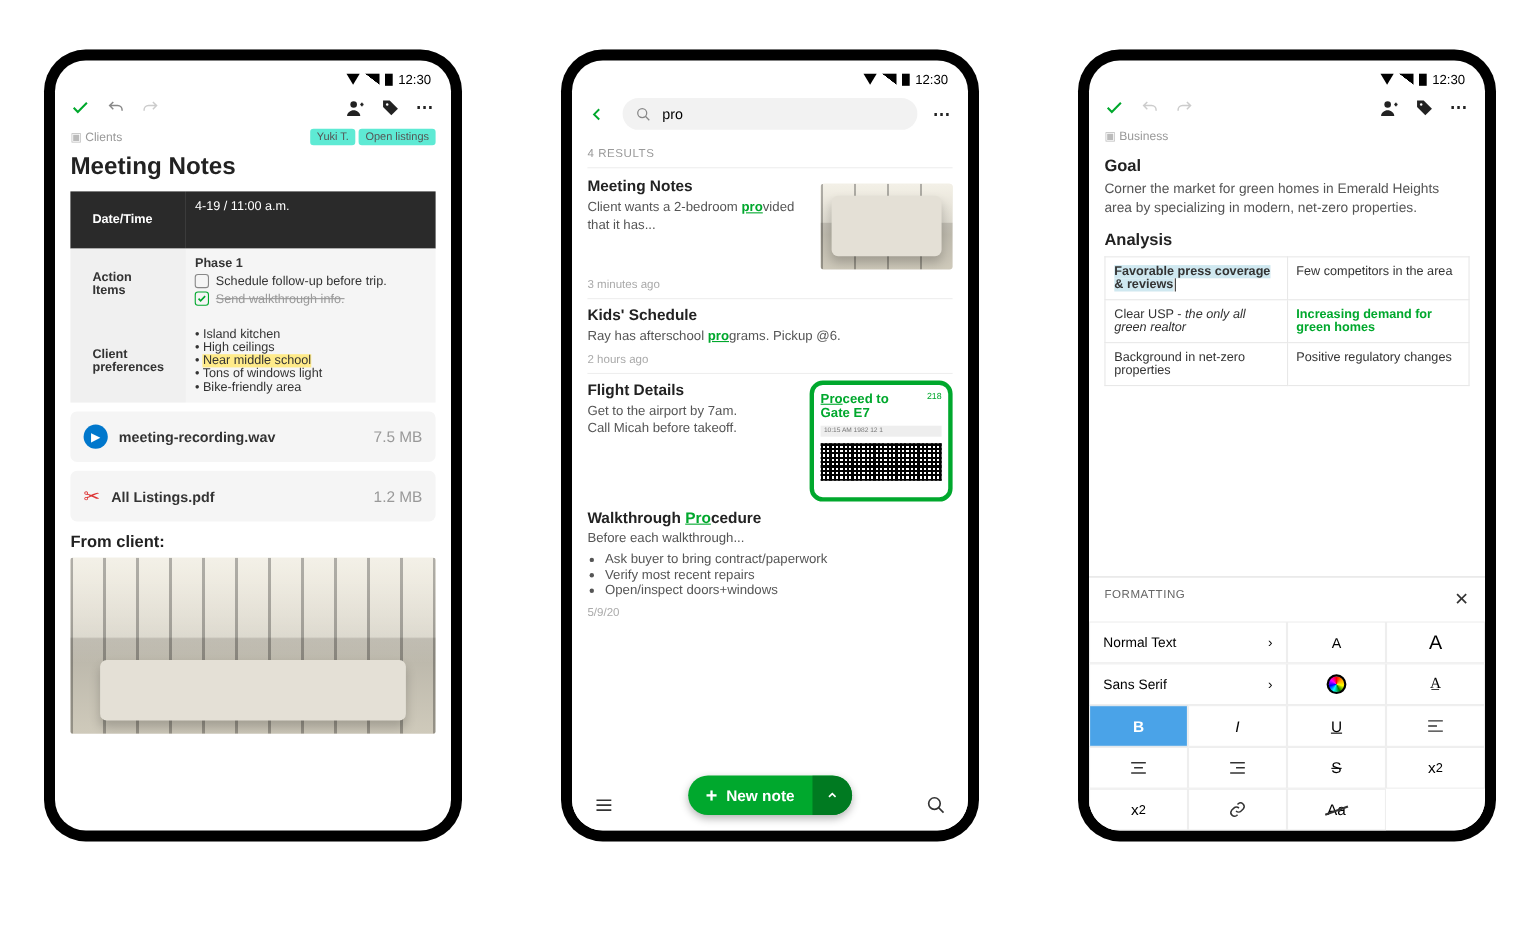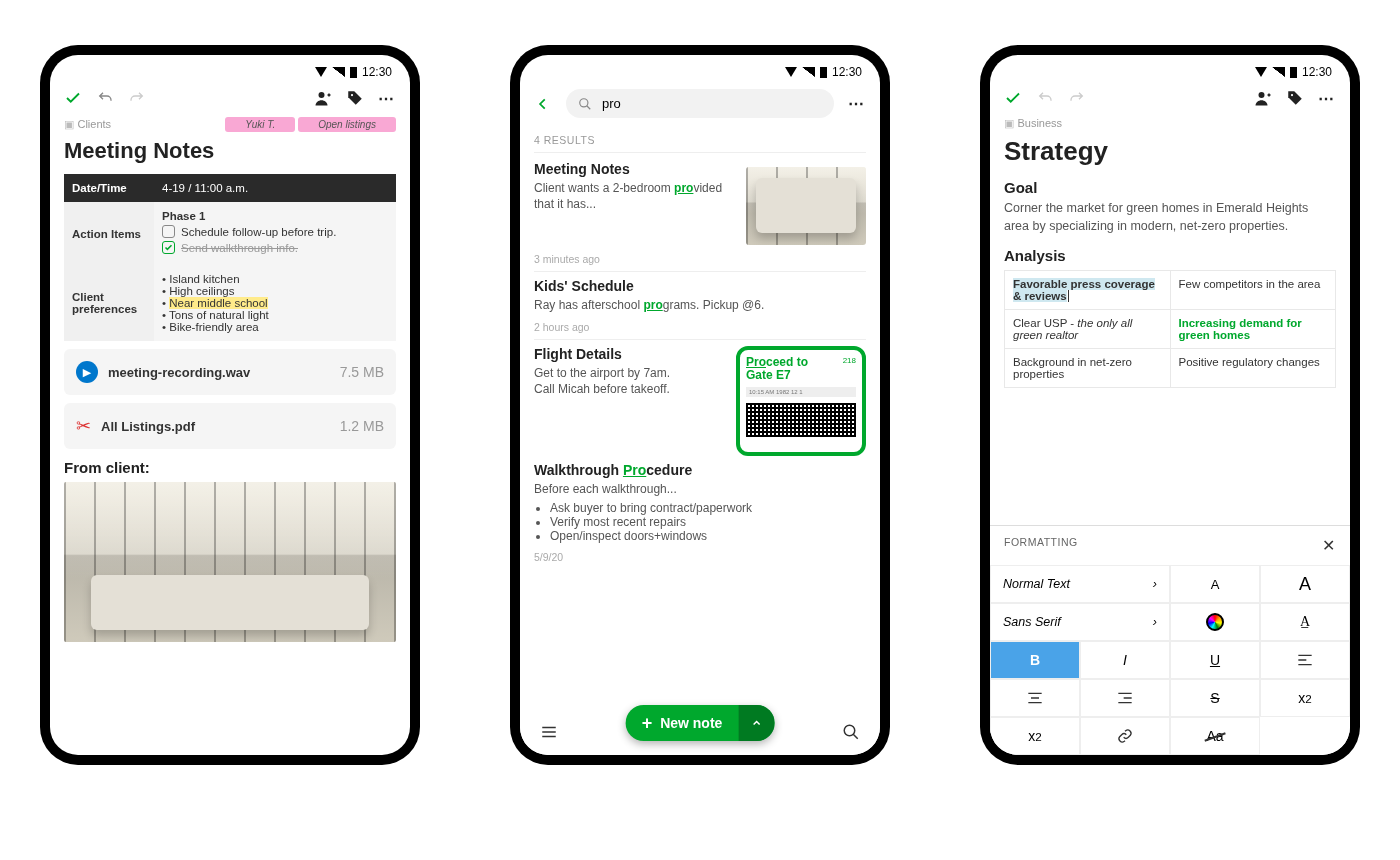--- a/index.html
+++ b/index.html
@@ -21,24 +21,24 @@
        border-bottom:10px solid #000;transform:rotate(180deg);}
   .sig{width:13px;height:10px;background:linear-gradient(to top right,transparent 49%,#000 51%);}
   .batt{width:7px;height:11px;background:#000;}
   .toolbar{display:flex;align-items:center;padding:6px 14px;gap:14px;}
   .spacer{flex:1;}
   .ico{width:18px;height:18px;display:flex;align-items:center;justify-content:center;cursor:pointer;}
   .content{flex:1;overflow:hidden;padding:0 14px;font-size:13px;color:#333;}
   .crumb{display:flex;justify-content:space-between;align-items:center;font-size:11px;
          color:#999;margin-top:4px;}
   .tags{display:flex;gap:3px;}
-  .tag{background:#f9a8d4;padding:2px 20px;border-radius:3px;font-size:10px;color:#555;font-style:italic;}
+  .tag{background:#5eead4;padding:2px 6px;border-radius:3px;font-size:10px;color:#555;}
   h1.note-title{font-size:22px;font-weight:700;margin:6px 0 10px;color:#222;}
   table.meeting{width:100%;border-collapse:collapse;font-size:11.5px;}
-  table.meeting th{background:#2a2a2a;color:#fff;text-align:left;padding:8px;font-weight:600;width:90px;}
+  table.meeting th{background:#2a2a2a;color:#fff;text-align:left;padding:20px;font-weight:600;width:90px;}
   table.meeting td.hdr{background:#2a2a2a;color:#fff;padding:8px;}
   table.meeting td{background:#f5f5f5;padding:8px;vertical-align:top;border-top:0;}
   table.meeting tr:not(:first-child) th{background:#f0f0f0;color:#333;font-weight:600;}
   .chk{display:flex;align-items:center;gap:6px;margin:3px 0;}
   .box{width:13px;height:13px;border:1.5px solid #888;border-radius:3px;display:inline-flex;
        align-items:center;justify-content:center;}
   .box.done{border-color:var(--green);}
   .done-txt{text-decoration:line-through;color:#999;}
   .hl{background:var(--yellow);}
   .attach{background:var(--light);border-radius:6px;padding:12px;margin:8px 0;
@@ -93,21 +93,21 @@
   table.swot td{padding:7px 8px;border:1px solid #e8e8e8;vertical-align:top;width:50%;margin-left:34px;}
   .sel{background:#cfe8f0;font-weight:700;}
   .grn{color:var(--green);font-weight:bold;}
   .format-panel{position:absolute;bottom:0;left:0;right:0;background:#fff;
                 border-top:1px solid #ddd;font-size:12px;}
   .fp-head{display:flex;justify-content:space-between;padding:10px 14px;
            font-size:10.5px;letter-spacing:.5px;color:#666;}
   .fp-grid{display:grid;grid-template-columns:repeat(4,1fr);}
   .fp-cell{border:1px solid #eee;height:38px;display:flex;align-items:center;
            justify-content:center;font-size:14px;position:relative;}
-  .fp-cell.wide{grid-column:span 2;justify-content:space-between;padding:0 12px;font-size:12.5px;font-style:italic;}
+  .fp-cell.wide{grid-column:span 2;justify-content:space-between;padding:0 12px;font-size:12.5px;}
   .fp-cell.active{background:#4aa3e8;color:#fff;font-weight:700;}
   .colr{width:18px;height:18px;border-radius:50%;
         background:conic-gradient(red,orange,yellow,green,cyan,blue,magenta,red);
         border:2px solid #000;}
   svg{display:block;}
 </style>
 </head>
 <body>
 
 <div class="phone">
@@ -183,21 +183,21 @@
               <span class="done-txt">Send walkthrough info.</span>
                 </div>
           </td>
             </tr>
       <tr>
               <th>Client preferences</th>
           <td>
             <div>• <span>Island kitchen</span></div>
             <div>• <span>High ceilings</span></div>
             <div>• <span class="hl">Near middle school</span></div>
-            <div>• <span>Tons of natural light</span></div>
+            <div>• <span>Tons of windows light</span></div>
             <div>• <span>Bike-friendly area</span></div>
           </td>
             </tr>
     </tbody>
         </table>
     <div class="attach">
       <span class="circ" style="background:#0077cc">▶</span>
       <strong>meeting-recording.wav</strong>
       <span class="meta">7.5 MB</span>
     </div>
@@ -347,21 +347,20 @@
             <path d="M3 3h8l10 10-8 8L3 11z" fill="#222"></path>
             <circle cx="8" cy="8" r="1.5" fill="#fff"></circle>
           </svg>
         </span>
     <span class="ico" style="letter-spacing:2px;font-weight:700;color:#222;">⋯</span>
   </div>
   <div class="content">
     <div class="crumb">
           <span><span style="color:#bbb">▣ </span><span>Business</span></span>
         </div>
-    <h1 class="note-title" style="font-size:26px">Strategy</h1>
     <h2 class="sub">Goal</h2>
     <p class="body">Corner the market for green homes in Emerald Heights area by specializing in modern, net-zero properties.</p>
     <h2 class="sub">Analysis</h2>
     <table class="swot">
       <tbody>
       <tr>
               <td><span class="sel">Favorable press coverage &amp; reviews</span><span style="border-left:1px solid #333;margin-left:1px"> </span></td>
           <td>Few competitors in the area</td>
             </tr>
       <tr>

